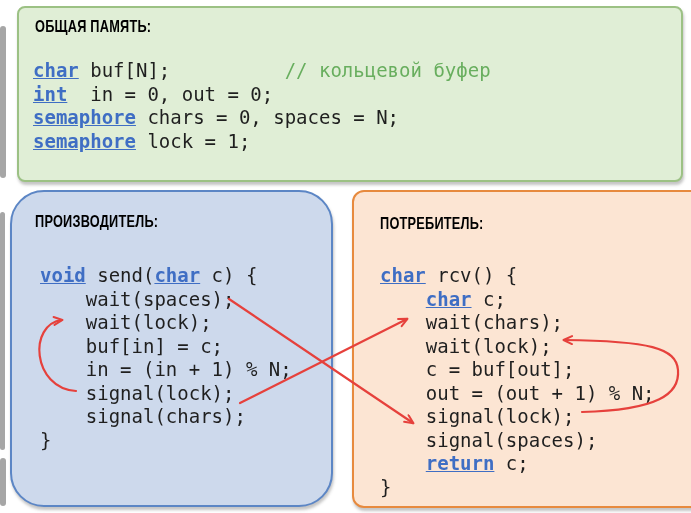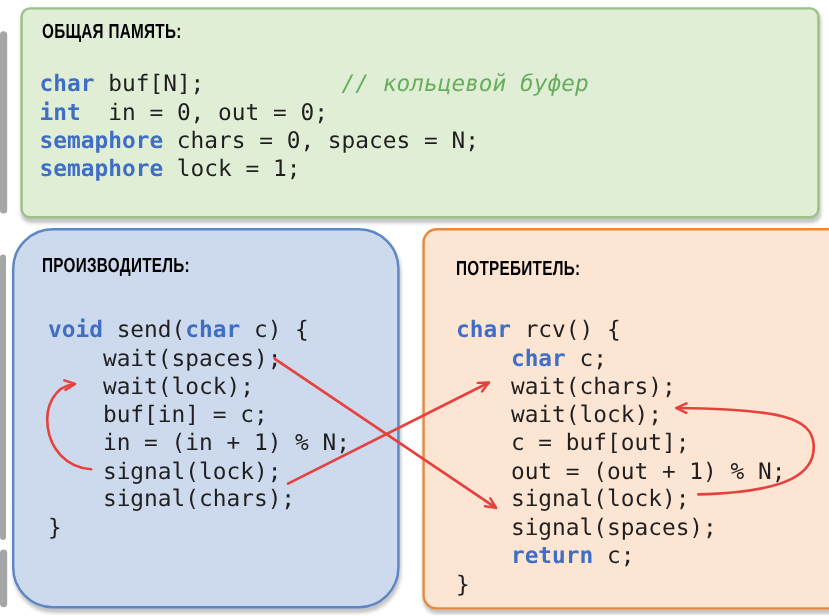--- a/index.html
+++ b/index.html
@@ -7,22 +7,22 @@
         font-family:"Liberation Sans",sans-serif;}
   .edge-seg{position:absolute;left:0;background:#a6a6a6;border-radius:3px;}
   .panel{position:absolute;border:2px solid;border-radius:30px;
          box-shadow:1px 3px 3px rgba(125,125,125,0.45);box-sizing:border-box;}
   .panel-title{position:absolute;font-weight:bold;font-size:17px;color:#000;
                white-space:nowrap;transform:scaleX(0.75);transform-origin:0 0;
                letter-spacing:0.3px;}
   .code{position:absolute;font-family:"DejaVu Sans Mono",monospace;font-size:19px;
         line-height:23.5px;color:var(--code,#1f1f1f);white-space:pre;}
   .code-line{height:23.5px;}
-  .kw{color:var(--kw,#3f6ec4);font-weight:bold;}
-  .cm{color:var(--cm,#68ae5e);font-style:italic;margin-top:19px;}
+  .kw{color:var(--kw,#3f6ec4);font-weight:bold;text-decoration:underline;}
+  .cm{color:var(--cm,#68ae5e);margin-top:19px;}
   .pl{color:inherit;margin-top:28px;}
   .overlay{position:absolute;left:0;top:0;pointer-events:none;z-index:5;}
   .arrow-path{fill:none;stroke:var(--arrow,#e6413c);stroke-width:2.2;stroke-linecap:round;}
 </style>
 </head>
 <body>
 
 <div class="page">
 
   <div class="edge-seg" style="top:26px;width:6px;height:152px;"></div>

